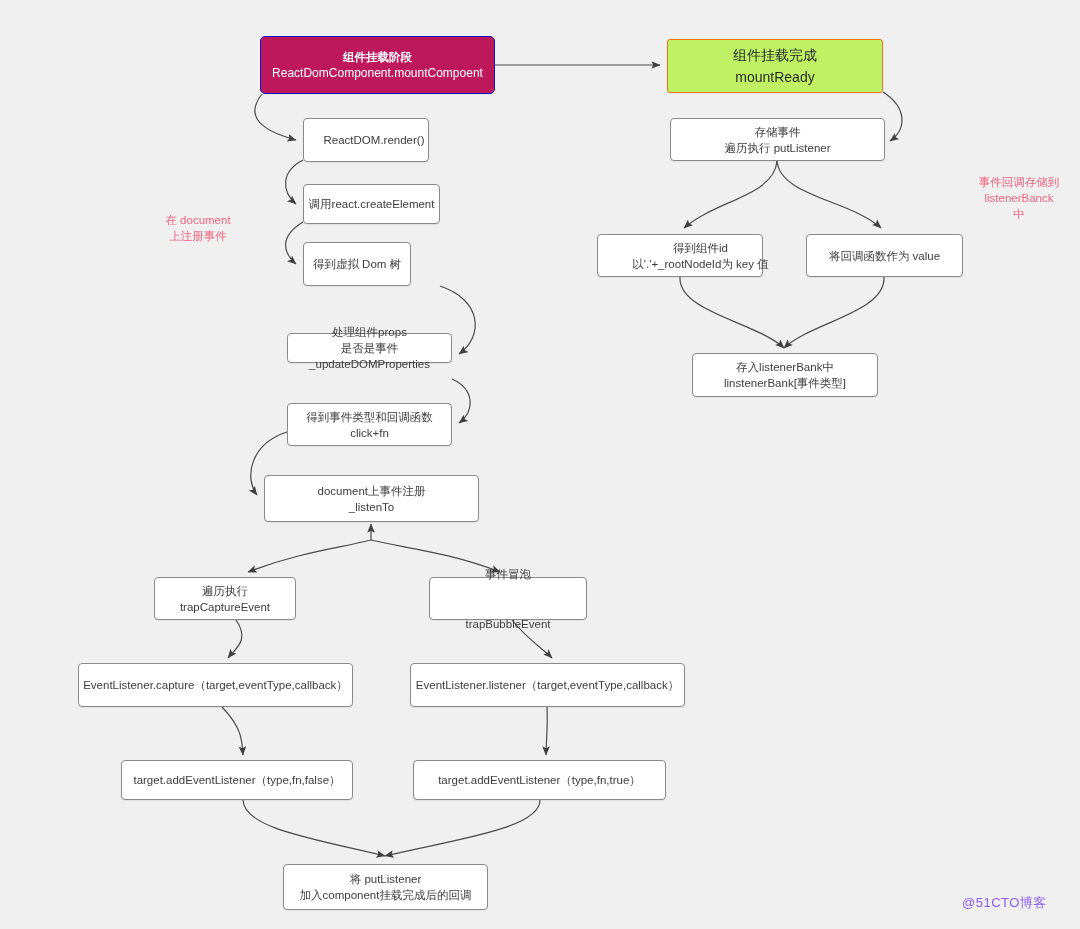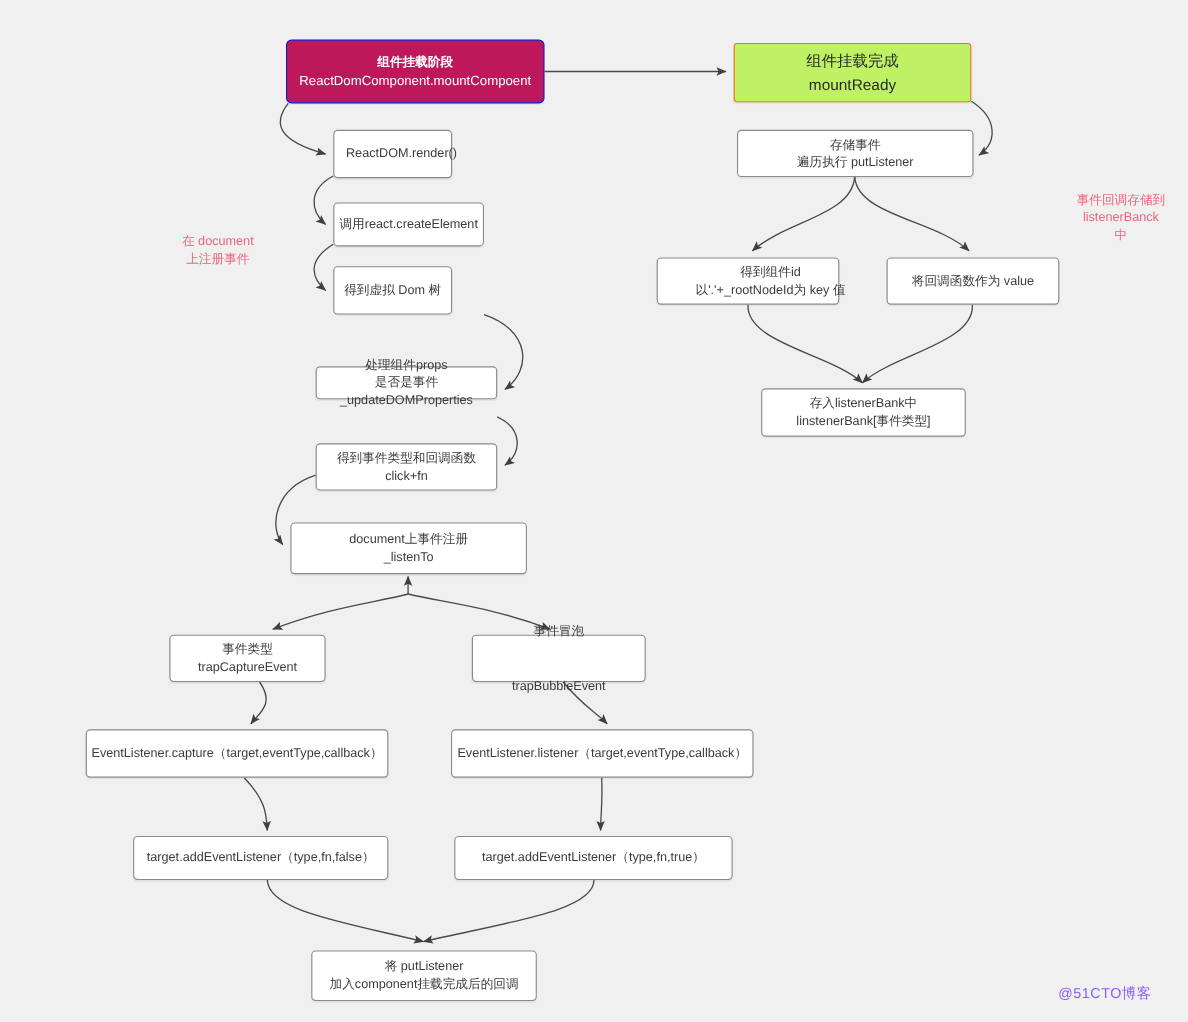--- a/index.html
+++ b/index.html
@@ -113,21 +113,21 @@
 
   <div id="node-layer">
       <div class="node blue" style="left: 260px; top: 36px; width: 235px; height: 58px;">
         <span class="ln t1">组件挂载阶段</span>
         <span class="ln t2">ReactDomComponent.mountCompoent</span>
       </div>
       <div class="node green" style="left: 667px; top: 39px; width: 216px; height: 54px;">
         <span class="ln t1">组件挂载完成</span>
         <span class="ln t2">mountReady</span>
       </div>
-      <div class="node" style="left: 303px; top: 118px; width: 108px; height: 44px; padding-left: 22px;">
+      <div class="node" style="left: 303px; top: 118px; width: 126px; height: 44px; padding-left: 22px;">
         <span class="ln t1">ReactDOM.render()</span>
       </div>
       <div class="node" style="left: 303px; top: 184px; width: 137px; height: 40px; align-items: center;">
         <span class="ln t1">调用react.createElement</span>
       </div>
       <div class="node" style="left: 303px; top: 242px; width: 108px; height: 44px;">
         <span class="ln t1">得到虚拟 Dom 树</span>
       </div>
       <div class="node" style="left: 287px; top: 333px; width: 165px; height: 30px;">
         <span class="ln t1">处理组件props</span>
@@ -136,21 +136,21 @@
       </div>
       <div class="node" style="left: 287px; top: 403px; width: 165px; height: 43px;">
         <span class="ln t1">得到事件类型和回调函数</span>
         <span class="ln t2">click+fn</span>
       </div>
       <div class="node" style="left: 264px; top: 475px; width: 215px; height: 47px;">
         <span class="ln t1">document上事件注册</span>
         <span class="ln t2">_listenTo</span>
       </div>
       <div class="node" style="left: 154px; top: 577px; width: 142px; height: 43px;">
-        <span class="ln t1">事件类型</span>
+        <span class="ln t1">遍历执行</span>
         <span class="ln t2">trapCaptureEvent</span>
       </div>
       <div class="node" style="left: 429px; top: 577px; width: 158px; height: 43px; gap: 34px;">
         <span class="ln t1">事件冒泡</span>
         <span class="ln t2">trapBubbleEvent</span>
       </div>
       <div class="node" style="left: 78px; top: 663px; width: 275px; height: 44px;">
         <span class="ln t1">EventListener.capture（target,eventType,callback）</span>
       </div>
       <div class="node" style="left: 410px; top: 663px; width: 275px; height: 44px;">

